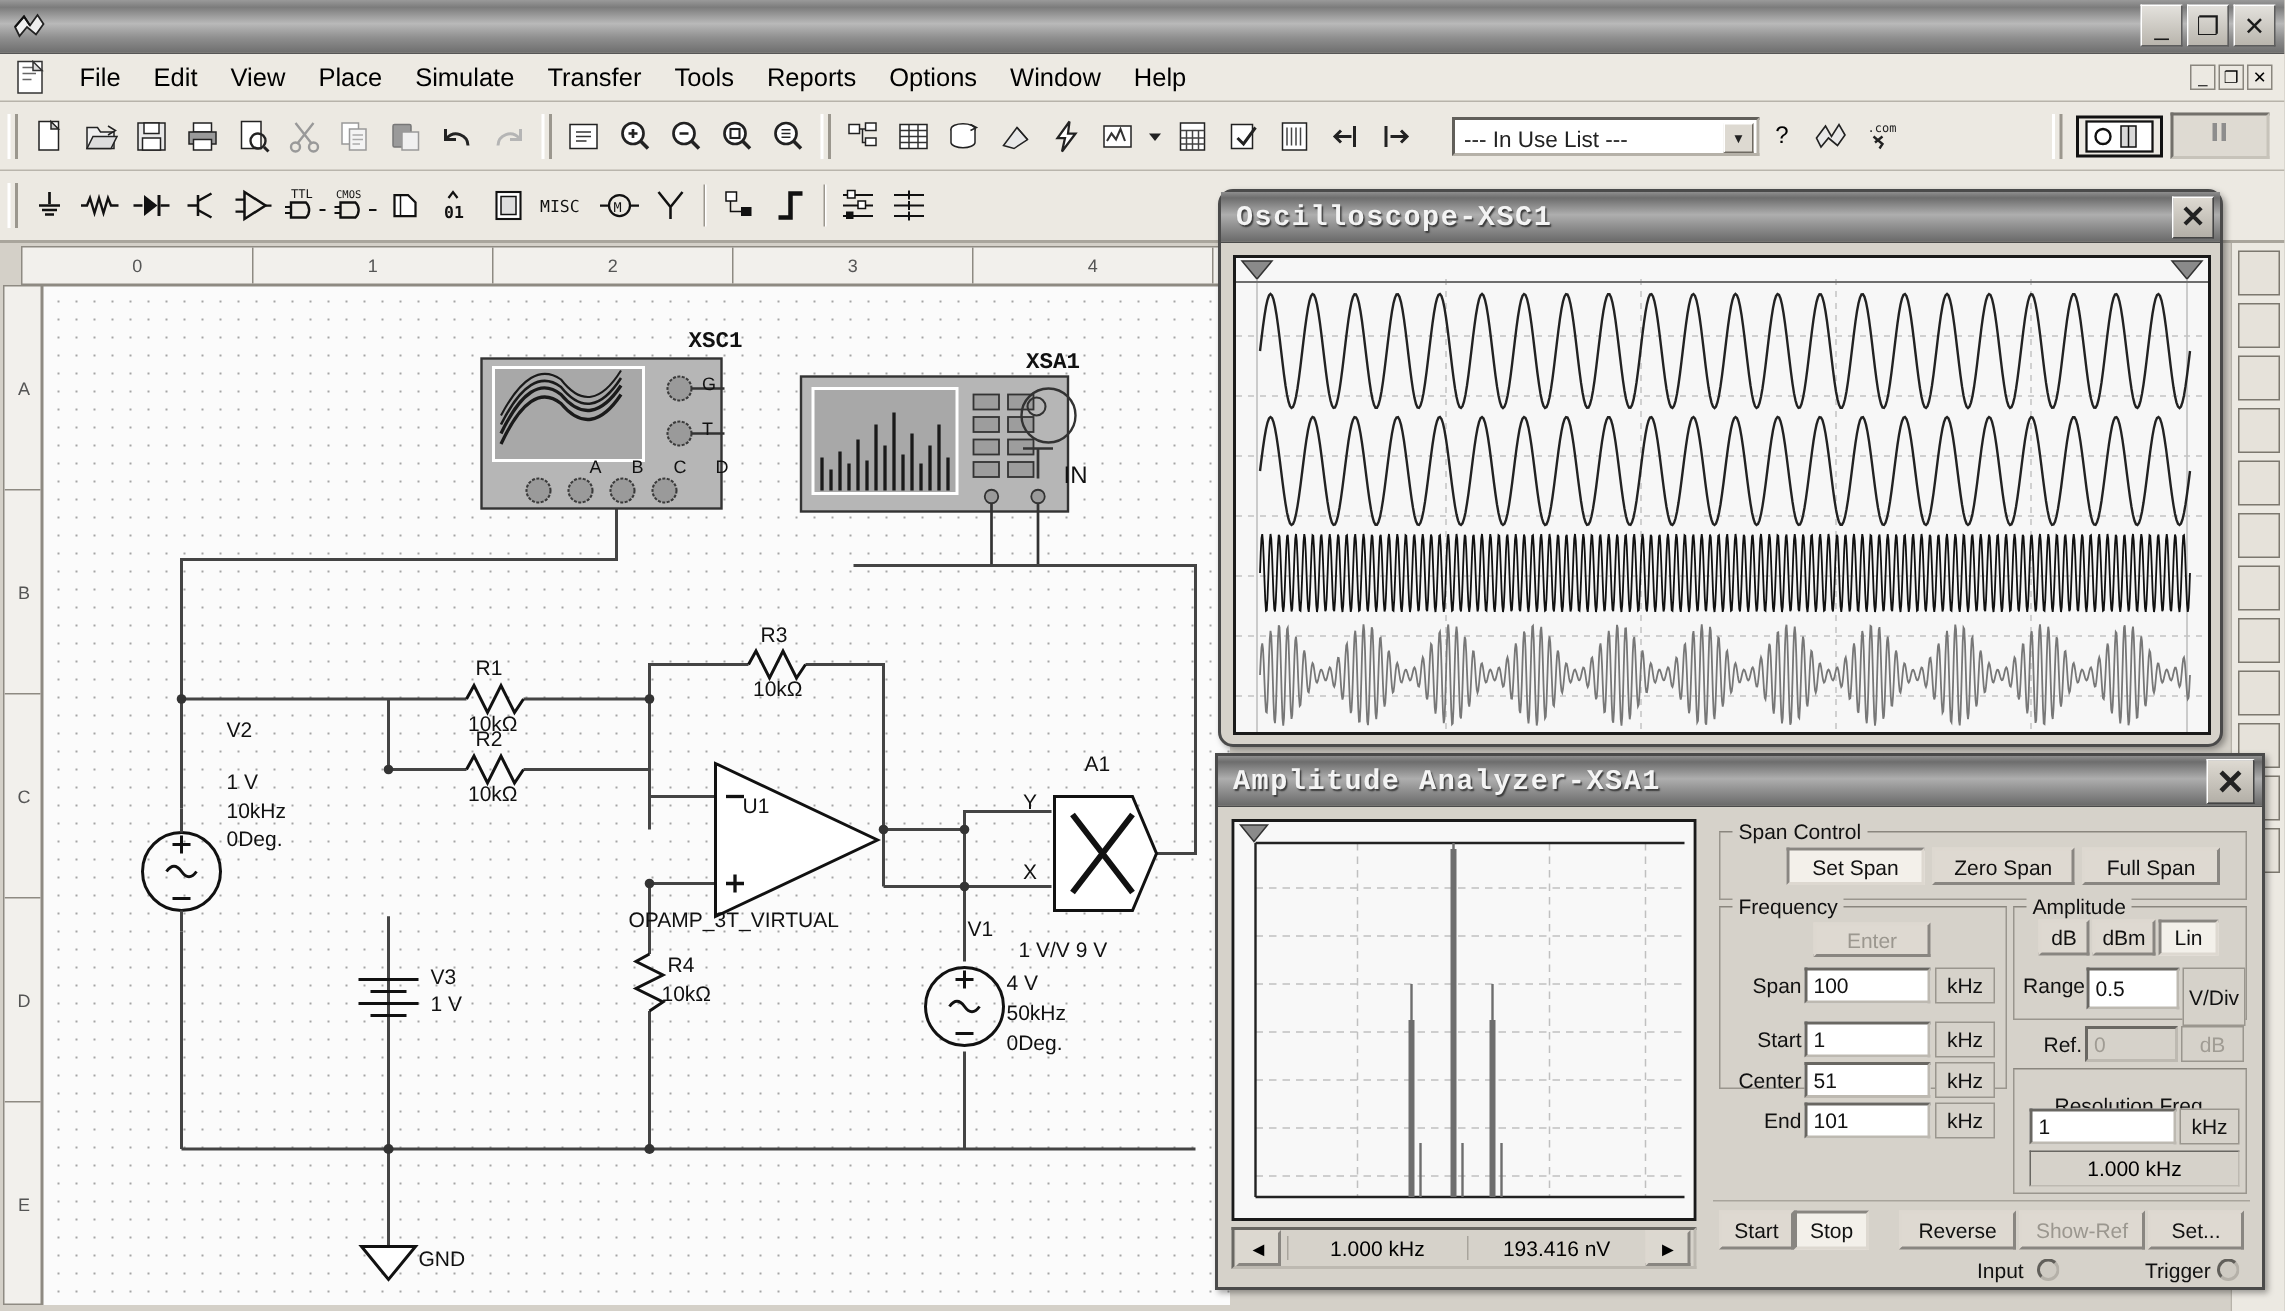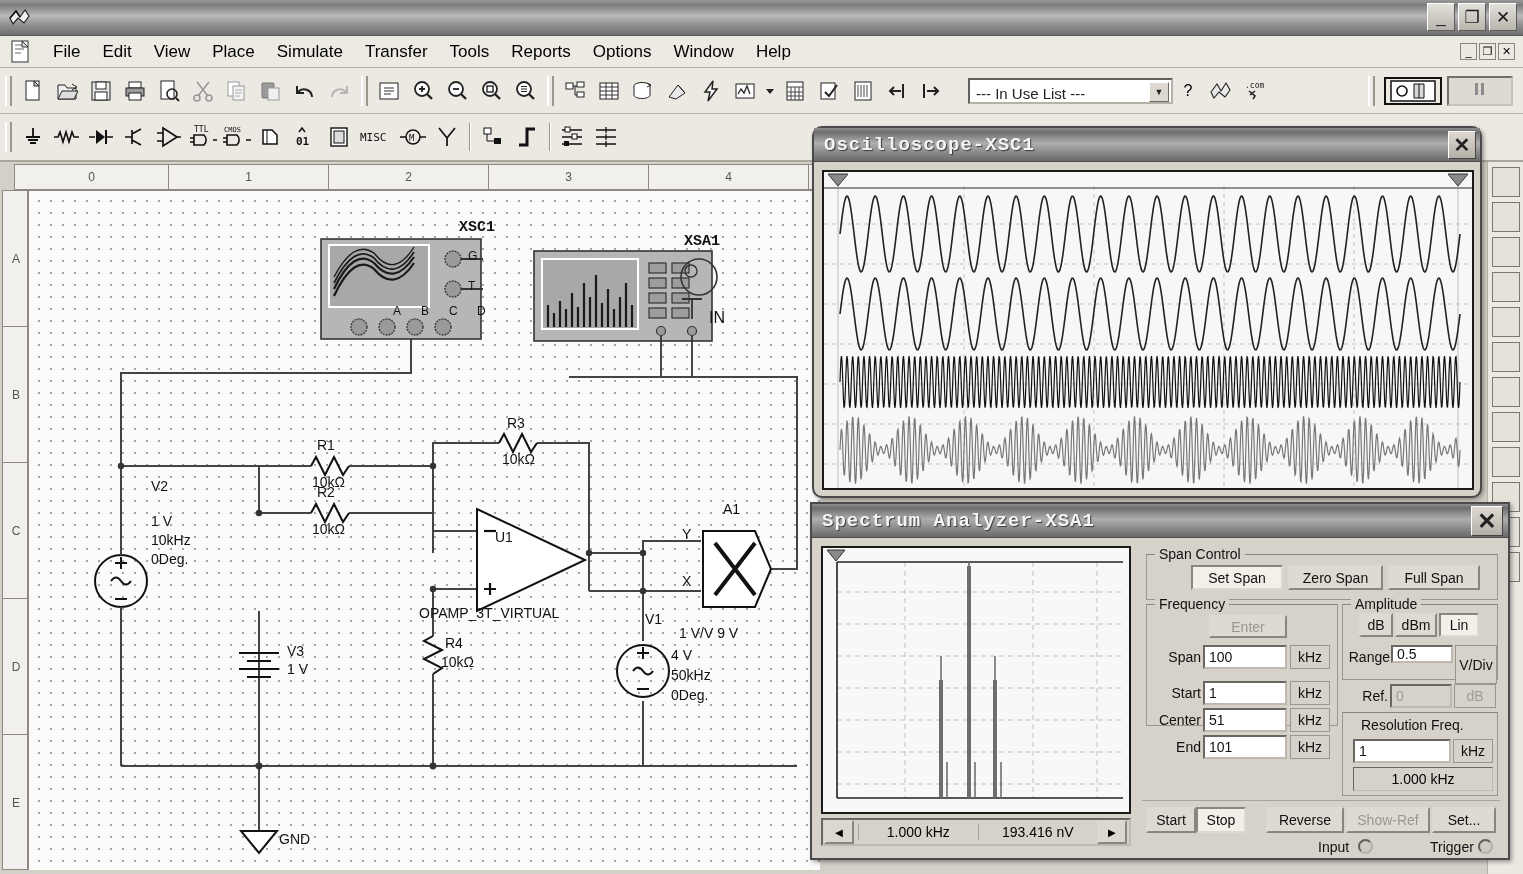--- a/index.html
+++ b/index.html
@@ -804,21 +804,21 @@
 
         <path id="trC" fill="none" stroke="#111" stroke-width="1.2" d="M16.0 210.0L16.5 196.2L17.0 186.7L17.5 184.1L18.0 189.4L18.5 201.0L19.0 215.2L19.5 227.9L20.0 235.2L20.5 234.8L21.0 226.9L21.5 213.9L22.0 199.7L22.5 188.7L23.0 184.0L23.5 187.3L24.0 197.4L24.5 211.3L25.0 224.9L25.5 233.9L26.0 235.7L26.5 229.7L27.0 217.8L27.5 203.5L28.0 191.2L28.5 184.5L29.0 185.6L29.5 194.1L30.0 207.4L30.5 221.5L31.0 232.1L31.5 236.0L32.0 232.1L32.5 221.5L33.0 207.4L33.5 194.1L34.0 185.6L34.5 184.5L35.0 191.2L35.5 203.5L36.0 217.8L36.5 229.7L37.0 235.7L37.5 233.9L38.0 224.9L38.5 211.3L39.0 197.4L39.5 187.3L40.0 184.0L40.5 188.7L41.0 199.7L41.5 213.9L42.0 226.9L42.5 234.8L43.0 235.2L43.5 227.9L44.0 215.2L44.5 201.0L45.0 189.4L45.5 184.1L46.0 186.7L46.5 196.2L47.0 210.0L47.5 223.8L48.0 233.3L48.5 235.9L49.0 230.6L49.5 219.0L50.0 204.8L50.5 192.1L51.0 184.8L51.5 185.2L52.0 193.1L52.5 206.1L53.0 220.3L53.5 231.3L54.0 236.0L54.5 232.7L55.0 222.6L55.5 208.7L56.0 195.1L56.5 186.1L57.0 184.3L57.5 190.3L58.0 202.2L58.5 216.5L59.0 228.8L59.5 235.5L60.0 234.4L60.5 225.9L61.0 212.6L61.5 198.5L62.0 187.9L62.5 184.0L63.0 187.9L63.5 198.5L64.0 212.6L64.5 225.9L65.0 234.4L65.5 235.5L66.0 228.8L66.5 216.5L67.0 202.2L67.5 190.3L68.0 184.3L68.5 186.1L69.0 195.1L69.5 208.7L70.0 222.6L70.5 232.7L71.0 236.0L71.5 231.3L72.0 220.3L72.5 206.1L73.0 193.1L73.5 185.2L74.0 184.8L74.5 192.1L75.0 204.8L75.5 219.0L76.0 230.6L76.5 235.9L77.0 233.3L77.5 223.8L78.0 210.0L78.5 196.2L79.0 186.7L79.5 184.1L80.0 189.4L80.5 201.0L81.0 215.2L81.5 227.9L82.0 235.2L82.5 234.8L83.0 226.9L83.5 213.9L84.0 199.7L84.5 188.7L85.0 184.0L85.5 187.3L86.0 197.4L86.5 211.3L87.0 224.9L87.5 233.9L88.0 235.7L88.5 229.7L89.0 217.8L89.5 203.5L90.0 191.2L90.5 184.5L91.0 185.6L91.5 194.1L92.0 207.4L92.5 221.5L93.0 232.1L93.5 236.0L94.0 232.1L94.5 221.5L95.0 207.4L95.5 194.1L96.0 185.6L96.5 184.5L97.0 191.2L97.5 203.5L98.0 217.8L98.5 229.7L99.0 235.7L99.5 233.9L100.0 224.9L100.5 211.3L101.0 197.4L101.5 187.3L102.0 184.0L102.5 188.7L103.0 199.7L103.5 213.9L104.0 226.9L104.5 234.8L105.0 235.2L105.5 227.9L106.0 215.2L106.5 201.0L107.0 189.4L107.5 184.1L108.0 186.7L108.5 196.2L109.0 210.0L109.5 223.8L110.0 233.3L110.5 235.9L111.0 230.6L111.5 219.0L112.0 204.8L112.5 192.1L113.0 184.8L113.5 185.2L114.0 193.1L114.5 206.1L115.0 220.3L115.5 231.3L116.0 236.0L116.5 232.7L117.0 222.6L117.5 208.7L118.0 195.1L118.5 186.1L119.0 184.3L119.5 190.3L120.0 202.2L120.5 216.5L121.0 228.8L121.5 235.5L122.0 234.4L122.5 225.9L123.0 212.6L123.5 198.5L124.0 187.9L124.5 184.0L125.0 187.9L125.5 198.5L126.0 212.6L126.5 225.9L127.0 234.4L127.5 235.5L128.0 228.8L128.5 216.5L129.0 202.2L129.5 190.3L130.0 184.3L130.5 186.1L131.0 195.1L131.5 208.7L132.0 222.6L132.5 232.7L133.0 236.0L133.5 231.3L134.0 220.3L134.5 206.1L135.0 193.1L135.5 185.2L136.0 184.8L136.5 192.1L137.0 204.8L137.5 219.0L138.0 230.6L138.5 235.9L139.0 233.3L139.5 223.8L140.0 210.0L140.5 196.2L141.0 186.7L141.5 184.1L142.0 189.4L142.5 201.0L143.0 215.2L143.5 227.9L144.0 235.2L144.5 234.8L145.0 226.9L145.5 213.9L146.0 199.7L146.5 188.7L147.0 184.0L147.5 187.3L148.0 197.4L148.5 211.3L149.0 224.9L149.5 233.9L150.0 235.7L150.5 229.7L151.0 217.8L151.5 203.5L152.0 191.2L152.5 184.5L153.0 185.6L153.5 194.1L154.0 207.4L154.5 221.5L155.0 232.1L155.5 236.0L156.0 232.1L156.5 221.5L157.0 207.4L157.5 194.1L158.0 185.6L158.5 184.5L159.0 191.2L159.5 203.5L160.0 217.8L160.5 229.7L161.0 235.7L161.5 233.9L162.0 224.9L162.5 211.3L163.0 197.4L163.5 187.3L164.0 184.0L164.5 188.7L165.0 199.7L165.5 213.9L166.0 226.9L166.5 234.8L167.0 235.2L167.5 227.9L168.0 215.2L168.5 201.0L169.0 189.4L169.5 184.1L170.0 186.7L170.5 196.2L171.0 210.0L171.5 223.8L172.0 233.3L172.5 235.9L173.0 230.6L173.5 219.0L174.0 204.8L174.5 192.1L175.0 184.8L175.5 185.2L176.0 193.1L176.5 206.1L177.0 220.3L177.5 231.3L178.0 236.0L178.5 232.7L179.0 222.6L179.5 208.7L180.0 195.1L180.5 186.1L181.0 184.3L181.5 190.3L182.0 202.2L182.5 216.5L183.0 228.8L183.5 235.5L184.0 234.4L184.5 225.9L185.0 212.6L185.5 198.5L186.0 187.9L186.5 184.0L187.0 187.9L187.5 198.5L188.0 212.6L188.5 225.9L189.0 234.4L189.5 235.5L190.0 228.8L190.5 216.5L191.0 202.2L191.5 190.3L192.0 184.3L192.5 186.1L193.0 195.1L193.5 208.7L194.0 222.6L194.5 232.7L195.0 236.0L195.5 231.3L196.0 220.3L196.5 206.1L197.0 193.1L197.5 185.2L198.0 184.8L198.5 192.1L199.0 204.8L199.5 219.0L200.0 230.6L200.5 235.9L201.0 233.3L201.5 223.8L202.0 210.0L202.5 196.2L203.0 186.7L203.5 184.1L204.0 189.4L204.5 201.0L205.0 215.2L205.5 227.9L206.0 235.2L206.5 234.8L207.0 226.9L207.5 213.9L208.0 199.7L208.5 188.7L209.0 184.0L209.5 187.3L210.0 197.4L210.5 211.3L211.0 224.9L211.5 233.9L212.0 235.7L212.5 229.7L213.0 217.8L213.5 203.5L214.0 191.2L214.5 184.5L215.0 185.6L215.5 194.1L216.0 207.4L216.5 221.5L217.0 232.1L217.5 236.0L218.0 232.1L218.5 221.5L219.0 207.4L219.5 194.1L220.0 185.6L220.5 184.5L221.0 191.2L221.5 203.5L222.0 217.8L222.5 229.7L223.0 235.7L223.5 233.9L224.0 224.9L224.5 211.3L225.0 197.4L225.5 187.3L226.0 184.0L226.5 188.7L227.0 199.7L227.5 213.9L228.0 226.9L228.5 234.8L229.0 235.2L229.5 227.9L230.0 215.2L230.5 201.0L231.0 189.4L231.5 184.1L232.0 186.7L232.5 196.2L233.0 210.0L233.5 223.8L234.0 233.3L234.5 235.9L235.0 230.6L235.5 219.0L236.0 204.8L236.5 192.1L237.0 184.8L237.5 185.2L238.0 193.1L238.5 206.1L239.0 220.3L239.5 231.3L240.0 236.0L240.5 232.7L241.0 222.6L241.5 208.7L242.0 195.1L242.5 186.1L243.0 184.3L243.5 190.3L244.0 202.2L244.5 216.5L245.0 228.8L245.5 235.5L246.0 234.4L246.5 225.9L247.0 212.6L247.5 198.5L248.0 187.9L248.5 184.0L249.0 187.9L249.5 198.5L250.0 212.6L250.5 225.9L251.0 234.4L251.5 235.5L252.0 228.8L252.5 216.5L253.0 202.2L253.5 190.3L254.0 184.3L254.5 186.1L255.0 195.1L255.5 208.7L256.0 222.6L256.5 232.7L257.0 236.0L257.5 231.3L258.0 220.3L258.5 206.1L259.0 193.1L259.5 185.2L260.0 184.8L260.5 192.1L261.0 204.8L261.5 219.0L262.0 230.6L262.5 235.9L263.0 233.3L263.5 223.8L264.0 210.0L264.5 196.2L265.0 186.7L265.5 184.1L266.0 189.4L266.5 201.0L267.0 215.2L267.5 227.9L268.0 235.2L268.5 234.8L269.0 226.9L269.5 213.9L270.0 199.7L270.5 188.7L271.0 184.0L271.5 187.3L272.0 197.4L272.5 211.3L273.0 224.9L273.5 233.9L274.0 235.7L274.5 229.7L275.0 217.8L275.5 203.5L276.0 191.2L276.5 184.5L277.0 185.6L277.5 194.1L278.0 207.4L278.5 221.5L279.0 232.1L279.5 236.0L280.0 232.1L280.5 221.5L281.0 207.4L281.5 194.1L282.0 185.6L282.5 184.5L283.0 191.2L283.5 203.5L284.0 217.8L284.5 229.7L285.0 235.7L285.5 233.9L286.0 224.9L286.5 211.3L287.0 197.4L287.5 187.3L288.0 184.0L288.5 188.7L289.0 199.7L289.5 213.9L290.0 226.9L290.5 234.8L291.0 235.2L291.5 227.9L292.0 215.2L292.5 201.0L293.0 189.4L293.5 184.1L294.0 186.7L294.5 196.2L295.0 210.0L295.5 223.8L296.0 233.3L296.5 235.9L297.0 230.6L297.5 219.0L298.0 204.8L298.5 192.1L299.0 184.8L299.5 185.2L300.0 193.1L300.5 206.1L301.0 220.3L301.5 231.3L302.0 236.0L302.5 232.7L303.0 222.6L303.5 208.7L304.0 195.1L304.5 186.1L305.0 184.3L305.5 190.3L306.0 202.2L306.5 216.5L307.0 228.8L307.5 235.5L308.0 234.4L308.5 225.9L309.0 212.6L309.5 198.5L310.0 187.9L310.5 184.0L311.0 187.9L311.5 198.5L312.0 212.6L312.5 225.9L313.0 234.4L313.5 235.5L314.0 228.8L314.5 216.5L315.0 202.2L315.5 190.3L316.0 184.3L316.5 186.1L317.0 195.1L317.5 208.7L318.0 222.6L318.5 232.7L319.0 236.0L319.5 231.3L320.0 220.3L320.5 206.1L321.0 193.1L321.5 185.2L322.0 184.8L322.5 192.1L323.0 204.8L323.5 219.0L324.0 230.6L324.5 235.9L325.0 233.3L325.5 223.8L326.0 210.0L326.5 196.2L327.0 186.7L327.5 184.1L328.0 189.4L328.5 201.0L329.0 215.2L329.5 227.9L330.0 235.2L330.5 234.8L331.0 226.9L331.5 213.9L332.0 199.7L332.5 188.7L333.0 184.0L333.5 187.3L334.0 197.4L334.5 211.3L335.0 224.9L335.5 233.9L336.0 235.7L336.5 229.7L337.0 217.8L337.5 203.5L338.0 191.2L338.5 184.5L339.0 185.6L339.5 194.1L340.0 207.4L340.5 221.5L341.0 232.1L341.5 236.0L342.0 232.1L342.5 221.5L343.0 207.4L343.5 194.1L344.0 185.6L344.5 184.5L345.0 191.2L345.5 203.5L346.0 217.8L346.5 229.7L347.0 235.7L347.5 233.9L348.0 224.9L348.5 211.3L349.0 197.4L349.5 187.3L350.0 184.0L350.5 188.7L351.0 199.7L351.5 213.9L352.0 226.9L352.5 234.8L353.0 235.2L353.5 227.9L354.0 215.2L354.5 201.0L355.0 189.4L355.5 184.1L356.0 186.7L356.5 196.2L357.0 210.0L357.5 223.8L358.0 233.3L358.5 235.9L359.0 230.6L359.5 219.0L360.0 204.8L360.5 192.1L361.0 184.8L361.5 185.2L362.0 193.1L362.5 206.1L363.0 220.3L363.5 231.3L364.0 236.0L364.5 232.7L365.0 222.6L365.5 208.7L366.0 195.1L366.5 186.1L367.0 184.3L367.5 190.3L368.0 202.2L368.5 216.5L369.0 228.8L369.5 235.5L370.0 234.4L370.5 225.9L371.0 212.6L371.5 198.5L372.0 187.9L372.5 184.0L373.0 187.9L373.5 198.5L374.0 212.6L374.5 225.9L375.0 234.4L375.5 235.5L376.0 228.8L376.5 216.5L377.0 202.2L377.5 190.3L378.0 184.3L378.5 186.1L379.0 195.1L379.5 208.7L380.0 222.6L380.5 232.7L381.0 236.0L381.5 231.3L382.0 220.3L382.5 206.1L383.0 193.1L383.5 185.2L384.0 184.8L384.5 192.1L385.0 204.8L385.5 219.0L386.0 230.6L386.5 235.9L387.0 233.3L387.5 223.8L388.0 210.0L388.5 196.2L389.0 186.7L389.5 184.1L390.0 189.4L390.5 201.0L391.0 215.2L391.5 227.9L392.0 235.2L392.5 234.8L393.0 226.9L393.5 213.9L394.0 199.7L394.5 188.7L395.0 184.0L395.5 187.3L396.0 197.4L396.5 211.3L397.0 224.9L397.5 233.9L398.0 235.7L398.5 229.7L399.0 217.8L399.5 203.5L400.0 191.2L400.5 184.5L401.0 185.6L401.5 194.1L402.0 207.4L402.5 221.5L403.0 232.1L403.5 236.0L404.0 232.1L404.5 221.5L405.0 207.4L405.5 194.1L406.0 185.6L406.5 184.5L407.0 191.2L407.5 203.5L408.0 217.8L408.5 229.7L409.0 235.7L409.5 233.9L410.0 224.9L410.5 211.3L411.0 197.4L411.5 187.3L412.0 184.0L412.5 188.7L413.0 199.7L413.5 213.9L414.0 226.9L414.5 234.8L415.0 235.2L415.5 227.9L416.0 215.2L416.5 201.0L417.0 189.4L417.5 184.1L418.0 186.7L418.5 196.2L419.0 210.0L419.5 223.8L420.0 233.3L420.5 235.9L421.0 230.6L421.5 219.0L422.0 204.8L422.5 192.1L423.0 184.8L423.5 185.2L424.0 193.1L424.5 206.1L425.0 220.3L425.5 231.3L426.0 236.0L426.5 232.7L427.0 222.6L427.5 208.7L428.0 195.1L428.5 186.1L429.0 184.3L429.5 190.3L430.0 202.2L430.5 216.5L431.0 228.8L431.5 235.5L432.0 234.4L432.5 225.9L433.0 212.6L433.5 198.5L434.0 187.9L434.5 184.0L435.0 187.9L435.5 198.5L436.0 212.6L436.5 225.9L437.0 234.4L437.5 235.5L438.0 228.8L438.5 216.5L439.0 202.2L439.5 190.3L440.0 184.3L440.5 186.1L441.0 195.1L441.5 208.7L442.0 222.6L442.5 232.7L443.0 236.0L443.5 231.3L444.0 220.3L444.5 206.1L445.0 193.1L445.5 185.2L446.0 184.8L446.5 192.1L447.0 204.8L447.5 219.0L448.0 230.6L448.5 235.9L449.0 233.3L449.5 223.8L450.0 210.0L450.5 196.2L451.0 186.7L451.5 184.1L452.0 189.4L452.5 201.0L453.0 215.2L453.5 227.9L454.0 235.2L454.5 234.8L455.0 226.9L455.5 213.9L456.0 199.7L456.5 188.7L457.0 184.0L457.5 187.3L458.0 197.4L458.5 211.3L459.0 224.9L459.5 233.9L460.0 235.7L460.5 229.7L461.0 217.8L461.5 203.5L462.0 191.2L462.5 184.5L463.0 185.6L463.5 194.1L464.0 207.4L464.5 221.5L465.0 232.1L465.5 236.0L466.0 232.1L466.5 221.5L467.0 207.4L467.5 194.1L468.0 185.6L468.5 184.5L469.0 191.2L469.5 203.5L470.0 217.8L470.5 229.7L471.0 235.7L471.5 233.9L472.0 224.9L472.5 211.3L473.0 197.4L473.5 187.3L474.0 184.0L474.5 188.7L475.0 199.7L475.5 213.9L476.0 226.9L476.5 234.8L477.0 235.2L477.5 227.9L478.0 215.2L478.5 201.0L479.0 189.4L479.5 184.1L480.0 186.7L480.5 196.2L481.0 210.0L481.5 223.8L482.0 233.3L482.5 235.9L483.0 230.6L483.5 219.0L484.0 204.8L484.5 192.1L485.0 184.8L485.5 185.2L486.0 193.1L486.5 206.1L487.0 220.3L487.5 231.3L488.0 236.0L488.5 232.7L489.0 222.6L489.5 208.7L490.0 195.1L490.5 186.1L491.0 184.3L491.5 190.3L492.0 202.2L492.5 216.5L493.0 228.8L493.5 235.5L494.0 234.4L494.5 225.9L495.0 212.6L495.5 198.5L496.0 187.9L496.5 184.0L497.0 187.9L497.5 198.5L498.0 212.6L498.5 225.9L499.0 234.4L499.5 235.5L500.0 228.8L500.5 216.5L501.0 202.2L501.5 190.3L502.0 184.3L502.5 186.1L503.0 195.1L503.5 208.7L504.0 222.6L504.5 232.7L505.0 236.0L505.5 231.3L506.0 220.3L506.5 206.1L507.0 193.1L507.5 185.2L508.0 184.8L508.5 192.1L509.0 204.8L509.5 219.0L510.0 230.6L510.5 235.9L511.0 233.3L511.5 223.8L512.0 210.0L512.5 196.2L513.0 186.7L513.5 184.1L514.0 189.4L514.5 201.0L515.0 215.2L515.5 227.9L516.0 235.2L516.5 234.8L517.0 226.9L517.5 213.9L518.0 199.7L518.5 188.7L519.0 184.0L519.5 187.3L520.0 197.4L520.5 211.3L521.0 224.9L521.5 233.9L522.0 235.7L522.5 229.7L523.0 217.8L523.5 203.5L524.0 191.2L524.5 184.5L525.0 185.6L525.5 194.1L526.0 207.4L526.5 221.5L527.0 232.1L527.5 236.0L528.0 232.1L528.5 221.5L529.0 207.4L529.5 194.1L530.0 185.6L530.5 184.5L531.0 191.2L531.5 203.5L532.0 217.8L532.5 229.7L533.0 235.7L533.5 233.9L534.0 224.9L534.5 211.3L535.0 197.4L535.5 187.3L536.0 184.0L536.5 188.7L537.0 199.7L537.5 213.9L538.0 226.9L538.5 234.8L539.0 235.2L539.5 227.9L540.0 215.2L540.5 201.0L541.0 189.4L541.5 184.1L542.0 186.7L542.5 196.2L543.0 210.0L543.5 223.8L544.0 233.3L544.5 235.9L545.0 230.6L545.5 219.0L546.0 204.8L546.5 192.1L547.0 184.8L547.5 185.2L548.0 193.1L548.5 206.1L549.0 220.3L549.5 231.3L550.0 236.0L550.5 232.7L551.0 222.6L551.5 208.7L552.0 195.1L552.5 186.1L553.0 184.3L553.5 190.3L554.0 202.2L554.5 216.5L555.0 228.8L555.5 235.5L556.0 234.4L556.5 225.9L557.0 212.6L557.5 198.5L558.0 187.9L558.5 184.0L559.0 187.9L559.5 198.5L560.0 212.6L560.5 225.9L561.0 234.4L561.5 235.5L562.0 228.8L562.5 216.5L563.0 202.2L563.5 190.3L564.0 184.3L564.5 186.1L565.0 195.1L565.5 208.7L566.0 222.6L566.5 232.7L567.0 236.0L567.5 231.3L568.0 220.3L568.5 206.1L569.0 193.1L569.5 185.2L570.0 184.8L570.5 192.1L571.0 204.8L571.5 219.0L572.0 230.6L572.5 235.9L573.0 233.3L573.5 223.8L574.0 210.0L574.5 196.2L575.0 186.7L575.5 184.1L576.0 189.4L576.5 201.0L577.0 215.2L577.5 227.9L578.0 235.2L578.5 234.8L579.0 226.9L579.5 213.9L580.0 199.7L580.5 188.7L581.0 184.0L581.5 187.3L582.0 197.4L582.5 211.3L583.0 224.9L583.5 233.9L584.0 235.7L584.5 229.7L585.0 217.8L585.5 203.5L586.0 191.2L586.5 184.5L587.0 185.6L587.5 194.1L588.0 207.4L588.5 221.5L589.0 232.1L589.5 236.0L590.0 232.1L590.5 221.5L591.0 207.4L591.5 194.1L592.0 185.6L592.5 184.5L593.0 191.2L593.5 203.5L594.0 217.8L594.5 229.7L595.0 235.7L595.5 233.9L596.0 224.9L596.5 211.3L597.0 197.4L597.5 187.3L598.0 184.0L598.5 188.7L599.0 199.7L599.5 213.9L600.0 226.9L600.5 234.8L601.0 235.2L601.5 227.9L602.0 215.2L602.5 201.0L603.0 189.4L603.5 184.1L604.0 186.7L604.5 196.2L605.0 210.0L605.5 223.8L606.0 233.3L606.5 235.9L607.0 230.6L607.5 219.0L608.0 204.8L608.5 192.1L609.0 184.8L609.5 185.2L610.0 193.1L610.5 206.1L611.0 220.3L611.5 231.3L612.0 236.0L612.5 232.7L613.0 222.6L613.5 208.7L614.0 195.1L614.5 186.1L615.0 184.3L615.5 190.3L616.0 202.2L616.5 216.5L617.0 228.8L617.5 235.5L618.0 234.4L618.5 225.9L619.0 212.6L619.5 198.5L620.0 187.9L620.5 184.0L621.0 187.9L621.5 198.5L622.0 212.6L622.5 225.9L623.0 234.4L623.5 235.5L624.0 228.8L624.5 216.5L625.0 202.2L625.5 190.3L626.0 184.3L626.5 186.1L627.0 195.1L627.5 208.7L628.0 222.6L628.5 232.7L629.0 236.0L629.5 231.3L630.0 220.3L630.5 206.1L631.0 193.1L631.5 185.2L632.0 184.8L632.5 192.1L633.0 204.8L633.5 219.0L634.0 230.6L634.5 235.9L635.0 233.3L635.5 223.8L636.0 210.0"></path>
 
         <path id="trD" fill="none" stroke="#777" stroke-width="1.2" d="M16.0 278.0L16.5 267.7L17.0 259.7L17.5 256.9L18.0 260.5L18.5 270.0L19.0 282.8L19.5 294.9L20.0 302.5L20.5 302.9L21.0 295.5L21.5 282.2L22.0 266.9L22.5 254.3L23.0 248.6L23.5 251.7L24.0 263.1L24.5 279.6L25.0 296.1L25.5 307.4L26.0 310.1L26.5 302.9L27.0 287.9L27.5 269.6L28.0 253.7L28.5 244.9L29.0 246.2L29.5 257.2L30.0 274.6L30.5 293.0L31.0 306.8L31.5 311.8L32.0 306.6L32.5 292.7L33.0 274.6L33.5 257.9L34.0 247.5L34.5 246.5L35.0 255.0L35.5 270.2L36.0 287.2L36.5 301.0L37.0 307.3L37.5 304.7L38.0 294.2L38.5 279.4L39.0 264.9L39.5 255.0L40.0 252.5L40.5 257.6L41.0 268.5L41.5 281.5L42.0 292.6L42.5 298.6L43.0 298.0L43.5 291.7L44.0 281.8L44.5 271.7L45.0 264.3L45.5 261.6L46.0 264.0L46.5 270.2L47.0 278.0L47.5 285.0L48.0 289.1L48.5 289.6L49.0 286.6L49.5 281.5L50.0 276.1L50.5 271.9L51.0 270.1L51.5 270.8L52.0 273.4L52.5 277.0L53.0 280.4L53.5 282.5L54.0 283.1L54.5 282.1L55.0 280.1L55.5 277.8L56.0 275.8L56.5 274.6L57.0 274.5L57.5 275.4L58.0 277.0L58.5 278.9L59.0 280.5L59.5 281.5L60.0 281.5L60.5 280.4L61.0 278.4L61.5 276.1L62.0 274.0L62.5 272.9L63.0 273.4L63.5 275.4L64.0 278.6L64.5 282.2L65.0 285.0L65.5 285.9L66.0 284.3L66.5 280.4L67.0 275.0L67.5 269.8L68.0 266.6L68.5 266.7L69.0 270.5L69.5 277.3L70.0 285.1L70.5 291.6L71.0 294.4L71.5 292.1L72.0 285.1L72.5 275.1L73.0 265.1L73.5 258.3L74.0 257.2L74.5 262.6L75.0 273.3L75.5 286.3L76.0 297.6L76.5 303.4L77.0 301.6L77.5 292.3L78.0 278.0L78.5 263.0L79.0 252.0L79.5 248.5L80.0 254.1L80.5 267.3L81.0 284.3L81.5 299.9L82.0 309.1L82.5 309.0L83.0 299.4L83.5 283.0L84.0 264.8L84.5 250.4L85.0 244.2L85.5 248.3L86.0 261.5L86.5 279.7L87.0 297.4L87.5 309.1L88.0 311.4L88.5 303.5L89.0 288.0L89.5 269.7L90.0 254.2L90.5 246.2L91.0 247.9L91.5 258.6L92.0 274.8L92.5 291.5L93.0 303.5L93.5 307.5L94.0 302.5L94.5 290.4L95.0 275.2L95.5 261.6L96.0 253.5L96.5 253.2L97.0 260.2L97.5 272.0L98.0 284.9L98.5 294.8L99.0 299.1L99.5 296.8L100.0 289.2L100.5 279.0L101.0 269.3L101.5 263.1L102.0 261.8L102.5 265.4L103.0 272.3L103.5 280.1L104.0 286.4L104.5 289.6L105.0 289.0L105.5 285.4L106.0 280.0L106.5 274.8L107.0 271.2L107.5 270.0L108.0 271.4L108.5 274.4L109.0 278.0L109.5 281.1L110.0 282.8L110.5 283.0L111.0 281.7L111.5 279.5L112.0 277.2L112.5 275.4L113.0 274.5L113.5 274.6L114.0 275.8L114.5 277.5L115.0 279.3L115.5 280.8L116.0 281.6L116.5 281.3L117.0 279.9L117.5 277.8L118.0 275.5L118.5 273.6L119.0 272.9L119.5 273.8L120.0 276.2L120.5 279.6L121.0 283.1L121.5 285.5L122.0 285.8L122.5 283.5L123.0 279.0L123.5 273.5L124.0 268.7L124.5 266.2L125.0 267.4L125.5 272.1L126.0 279.4L126.5 287.1L127.0 292.8L127.5 294.3L128.0 290.7L128.5 282.6L129.0 272.3L129.5 262.8L130.0 257.4L130.5 258.1L131.0 265.1L131.5 276.8L132.0 289.7L132.5 299.8L133.0 303.7L133.5 299.7L134.0 288.7L134.5 273.8L135.0 259.4L135.5 250.2L136.0 249.2L136.5 257.1L137.0 271.8L137.5 288.9L138.0 303.2L138.5 310.1L139.0 307.3L139.5 295.4L140.0 278.0L140.5 260.3L141.0 247.8L141.5 244.3L142.0 251.2L142.5 266.2L143.0 284.8L143.5 301.4L144.0 310.8L144.5 310.2L145.0 299.9L145.5 283.0L146.0 265.0L146.5 251.1L147.0 245.7L147.5 250.1L148.0 262.7L148.5 279.6L149.0 295.4L149.5 305.5L150.0 307.0L150.5 299.8L151.0 286.4L151.5 271.1L152.0 258.7L152.5 252.6L153.0 254.4L153.5 263.1L154.0 275.6L154.5 288.0L155.0 296.6L155.5 299.1L156.0 295.2L156.5 286.5L157.0 276.1L157.5 267.2L158.0 262.2L158.5 262.3L159.0 267.0L159.5 274.4L160.0 282.1L160.5 287.7L161.0 289.8L161.5 288.3L162.0 284.0L162.5 278.5L163.0 273.6L163.5 270.6L164.0 270.2L164.5 272.1L165.0 275.4L165.5 278.9L166.0 281.7L166.5 283.0L167.0 282.7L167.5 281.1L168.0 278.9L168.5 276.6L169.0 275.0L169.5 274.4L170.0 274.9L170.5 276.2L171.0 278.0L171.5 279.8L172.0 281.1L172.5 281.6L173.0 281.0L173.5 279.4L174.0 277.1L174.5 274.9L175.0 273.3L175.5 273.0L176.0 274.3L176.5 277.1L177.0 280.6L177.5 283.9L178.0 285.8L178.5 285.4L179.0 282.4L179.5 277.5L180.0 272.0L180.5 267.7L181.0 266.2L181.5 268.3L182.0 273.9L182.5 281.6L183.0 289.0L183.5 293.7L184.0 293.8L184.5 288.8L185.0 279.9L185.5 269.5L186.0 260.8L186.5 256.9L187.0 259.4L187.5 268.0L188.0 280.4L188.5 292.9L189.0 301.6L189.5 303.4L190.0 297.3L190.5 284.9L191.0 269.6L191.5 256.2L192.0 249.0L192.5 250.5L193.0 260.6L193.5 276.4L194.0 293.3L194.5 305.9L195.0 310.3L195.5 304.9L196.0 291.0L196.5 273.0L197.0 256.1L197.5 245.8L198.0 245.2L198.5 254.6L199.0 271.2L199.5 289.8L200.0 304.8L200.5 311.7L201.0 308.2L201.5 295.7L202.0 278.0L202.5 260.6L203.0 248.7L203.5 245.9L204.0 252.8L204.5 267.1L205.0 284.2L205.5 298.9L206.0 306.8L206.5 305.8L207.0 296.6L207.5 282.2L208.0 267.3L208.5 256.3L209.0 252.3L209.5 256.2L210.0 266.3L210.5 279.2L211.0 290.9L211.5 297.9L212.0 298.6L212.5 293.2L213.0 283.7L213.5 273.4L214.0 265.3L214.5 261.7L215.0 263.2L215.5 268.9L216.0 276.6L216.5 283.9L217.0 288.6L217.5 289.8L218.0 287.3L218.5 282.5L219.0 277.0L219.5 272.5L220.0 270.2L220.5 270.5L221.0 272.9L221.5 276.4L222.0 279.8L222.5 282.2L223.0 283.1L223.5 282.4L224.0 280.5L224.5 278.2L225.0 276.1L225.5 274.7L226.0 274.4L226.5 275.2L227.0 276.7L227.5 278.5L228.0 280.2L228.5 281.4L229.0 281.5L229.5 280.6L230.0 278.8L230.5 276.5L231.0 274.3L231.5 273.0L232.0 273.2L232.5 274.9L233.0 278.0L233.5 281.6L234.0 284.6L234.5 286.0L235.0 284.8L235.5 281.2L236.0 276.0L236.5 270.6L237.0 267.0L237.5 266.4L238.0 269.6L238.5 275.9L239.0 283.7L239.5 290.6L240.0 294.2L240.5 292.9L241.0 286.7L241.5 277.0L242.0 266.8L242.5 259.2L243.0 256.9L243.5 261.2L244.0 271.1L244.5 284.0L245.0 295.8L245.5 302.8L246.0 302.5L246.5 294.4L247.0 280.8L247.5 265.6L248.0 253.5L248.5 248.5L249.0 252.5L249.5 264.5L250.0 281.2L250.5 297.4L251.0 308.1L251.5 309.8L252.0 301.8L252.5 286.3L253.0 268.0L253.5 252.5L254.0 244.6L254.5 246.9L255.0 258.6L255.5 276.3L256.0 294.5L256.5 307.7L257.0 311.8L257.5 305.6L258.0 291.2L258.5 273.0L259.0 256.6L259.5 247.0L260.0 246.9L260.5 256.1L261.0 271.7L261.5 288.7L262.0 301.9L262.5 307.5L263.0 304.0L263.5 293.0L264.0 278.0L264.5 263.7L265.0 254.4L265.5 252.6L266.0 258.4L266.5 269.7L267.0 282.7L267.5 293.4L268.0 298.8L268.5 297.7L269.0 290.9L269.5 280.9L270.0 270.9L270.5 263.9L271.0 261.6L271.5 264.4L272.0 270.9L272.5 278.7L273.0 285.5L273.5 289.3L274.0 289.4L274.5 286.2L275.0 281.0L275.5 275.6L276.0 271.7L276.5 270.1L277.0 271.0L277.5 273.8L278.0 277.4L278.5 280.6L279.0 282.6L279.5 283.1L280.0 282.0L280.5 279.9L281.0 277.6L281.5 275.6L282.0 274.5L282.5 274.5L283.0 275.5L283.5 277.1L284.0 279.0L284.5 280.6L285.0 281.5L285.5 281.4L286.0 280.2L286.5 278.2L287.0 275.9L287.5 273.9L288.0 272.9L288.5 273.5L289.0 275.6L289.5 279.0L290.0 282.6L290.5 285.2L291.0 285.9L291.5 284.1L292.0 279.9L292.5 274.5L293.0 269.4L293.5 266.4L294.0 266.9L294.5 271.0L295.0 278.0L295.5 285.8L296.0 292.0L296.5 294.4L297.0 291.7L297.5 284.3L298.0 274.2L298.5 264.3L299.0 258.0L299.5 257.4L300.0 263.4L300.5 274.5L301.0 287.5L301.5 298.4L302.0 303.5L302.5 301.0L303.0 291.1L303.5 276.6L304.0 261.8L304.5 251.3L305.0 248.7L305.5 255.0L306.0 268.8L306.5 285.8L307.0 301.0L307.5 309.5L308.0 308.5L308.5 298.1L309.0 281.4L309.5 263.3L310.0 249.4L310.5 244.2L311.0 249.2L311.5 263.0L312.0 281.4L312.5 298.8L313.0 309.8L313.5 311.1L314.0 302.3L314.5 286.4L315.0 268.1L315.5 253.1L316.0 245.9L316.5 248.6L317.0 259.9L317.5 276.4L318.0 292.9L318.5 304.3L319.0 307.4L319.5 301.7L320.0 289.1L320.5 273.8L321.0 260.5L321.5 253.1L322.0 253.5L322.5 261.1L323.0 273.2L323.5 286.0L324.0 295.5L324.5 299.1L325.0 296.3L325.5 288.3L326.0 278.0L326.5 268.6L327.0 262.7L327.5 261.9L328.0 265.9L328.5 273.0L329.0 280.8L329.5 286.9L330.0 289.7L330.5 288.8L331.0 284.9L331.5 279.5L332.0 274.4L332.5 271.0L333.0 270.1L333.5 271.6L334.0 274.7L334.5 278.3L335.0 281.3L335.5 282.9L336.0 282.9L336.5 281.5L337.0 279.3L337.5 277.0L338.0 275.2L338.5 274.4L339.0 274.7L339.5 275.9L340.0 277.7L340.5 279.5L341.0 281.0L341.5 281.6L342.0 281.2L342.5 279.7L343.0 277.6L343.5 275.3L344.0 273.5L344.5 272.9L345.0 273.9L345.5 276.5L346.0 280.0L346.5 283.4L347.0 285.6L347.5 285.7L348.0 283.1L348.5 278.5L349.0 273.0L349.5 268.3L350.0 266.2L350.5 267.7L351.0 272.7L351.5 280.1L352.0 287.8L352.5 293.1L353.0 294.2L353.5 290.1L354.0 281.7L354.5 271.3L355.0 262.1L355.5 257.2L356.0 258.4L356.5 266.0L357.0 278.0L357.5 290.8L358.0 300.5L358.5 303.7L359.0 299.0L359.5 287.5L360.0 272.4L360.5 258.3L361.0 249.7L361.5 249.5L362.0 258.2L362.5 273.3L363.0 290.4L363.5 304.2L364.0 310.3L364.5 306.6L365.0 294.0L365.5 276.3L366.0 258.9L366.5 247.0L367.0 244.5L367.5 252.2L368.0 267.8L368.5 286.5L369.0 302.6L369.5 311.2L370.0 309.6L370.5 298.5L371.0 281.4L371.5 263.5L372.0 250.3L372.5 245.7L373.0 250.9L373.5 264.1L374.0 281.1L374.5 296.6L375.0 306.0L375.5 306.7L376.0 298.8L376.5 285.0L377.0 269.8L377.5 257.8L378.0 252.4L378.5 254.9L379.0 264.1L379.5 276.8L380.0 289.0L380.5 297.1L381.0 299.0L381.5 294.6L382.0 285.6L382.5 275.2L383.0 266.5L383.5 262.0L384.0 262.6L384.5 267.6L385.0 275.1L385.5 282.7L386.0 288.0L386.5 289.8L387.0 288.0L387.5 283.5L388.0 278.0L388.5 273.2L389.0 270.5L389.5 270.3L390.0 272.3L390.5 275.7L391.0 279.2L391.5 281.9L392.0 283.1L392.5 282.6L393.0 280.9L393.5 278.6L394.0 276.4L394.5 274.9L395.0 274.4L395.5 275.0L396.0 276.3L396.5 278.2L397.0 280.0L397.5 281.2L398.0 281.6L398.5 280.9L399.0 279.2L399.5 276.9L400.0 274.7L400.5 273.2L401.0 273.0L401.5 274.5L402.0 277.4L402.5 281.0L403.0 284.2L403.5 285.9L404.0 285.2L404.5 282.0L405.0 277.0L405.5 271.5L406.0 267.4L406.5 266.2L407.0 268.7L407.5 274.6L408.0 282.3L408.5 289.6L409.0 293.9L409.5 293.5L410.0 288.2L410.5 278.9L411.0 268.5L411.5 260.2L412.0 256.9L412.5 259.9L413.0 269.0L413.5 281.6L414.0 293.9L414.5 302.1L415.0 303.2L415.5 296.4L416.0 283.5L416.5 268.2L417.0 255.2L417.5 248.7L418.0 251.1L418.5 261.8L419.0 278.0L419.5 294.7L420.0 306.7L420.5 310.2L421.0 303.9L421.5 289.5L422.0 271.3L422.5 254.9L423.0 245.3L423.5 245.7L424.0 255.9L424.5 272.9L425.0 291.4L425.5 305.8L426.0 311.8L426.5 307.4L427.0 294.2L427.5 276.3L428.0 259.2L428.5 248.0L429.0 246.1L429.5 253.9L430.0 268.6L430.5 285.7L431.0 300.0L431.5 307.1L432.0 305.3L432.5 295.4L433.0 280.8L433.5 266.1L434.0 255.6L434.5 252.4L435.0 256.9L435.5 267.4L436.0 280.4L436.5 291.7L437.0 298.3L437.5 298.4L438.0 292.5L438.5 282.8L439.0 272.5L439.5 264.8L440.0 261.7L440.5 263.6L441.0 269.5L441.5 277.3L442.0 284.4L442.5 288.9L443.0 289.7L443.5 287.0L444.0 282.0L444.5 276.6L445.0 272.2L445.5 270.2L446.0 270.6L446.5 273.1L447.0 276.7L447.5 280.1L448.0 282.4L448.5 283.1L449.0 282.3L449.5 280.3L450.0 278.0L450.5 275.9L451.0 274.7L451.5 274.5L452.0 275.3L452.5 276.8L453.0 278.7L453.5 280.4L454.0 281.4L454.5 281.5L455.0 280.5L455.5 278.6L456.0 276.3L456.5 274.2L457.0 273.0L457.5 273.2L458.0 275.1L458.5 278.3L459.0 281.9L459.5 284.8L460.0 286.0L460.5 284.6L461.0 280.8L461.5 275.5L462.0 270.2L462.5 266.8L463.0 266.5L463.5 270.0L464.0 276.6L464.5 284.4L465.0 291.1L465.5 294.3L466.0 292.6L466.5 285.9L467.0 276.1L467.5 265.9L468.0 258.7L468.5 257.0L469.0 261.9L469.5 272.2L470.0 285.1L470.5 296.7L471.0 303.1L471.5 302.1L472.0 293.4L472.5 279.4L473.0 264.3L473.5 252.7L474.0 248.5L474.5 253.2L475.0 265.9L475.5 282.7L476.0 298.6L476.5 308.6L477.0 309.5L477.5 300.6L478.0 284.7L478.5 266.4L479.0 251.4L479.5 244.4L480.0 247.6L480.5 260.0L481.0 278.0L481.5 296.0L482.0 308.4L482.5 311.6L483.0 304.6L483.5 289.6L484.0 271.3L484.5 255.4L485.0 246.5L485.5 247.4L486.0 257.4L486.5 273.3L487.0 290.1L487.5 302.8L488.0 307.5L488.5 303.3L489.0 291.7L489.5 276.6L490.0 262.6L490.5 253.9L491.0 252.9L491.5 259.3L492.0 270.9L492.5 283.8L493.0 294.1L493.5 299.0L494.0 297.3L494.5 290.1L495.0 279.9L495.5 270.1L496.0 263.4L496.5 261.7L497.0 264.9L497.5 271.6L498.0 279.4L498.5 286.0L499.0 289.5L499.5 289.2L500.0 285.8L500.5 280.5L501.0 275.2L501.5 271.4L502.0 270.0L502.5 271.2L503.0 274.1L503.5 277.7L504.0 280.9L504.5 282.8L505.0 283.0L505.5 281.8L506.0 279.7L506.5 277.4L507.0 275.5L507.5 274.5L508.0 274.6L508.5 275.6L509.0 277.3L509.5 279.2L510.0 280.7L510.5 281.5L511.0 281.3L511.5 280.1L512.0 278.0L512.5 275.7L513.0 273.7L513.5 272.9L514.0 273.6L514.5 275.9L515.0 279.3L515.5 282.9L516.0 285.4L516.5 285.8L517.0 283.8L517.5 279.4L518.0 274.0L518.5 269.0L519.0 266.3L519.5 267.1L520.0 271.6L520.5 278.7L521.0 286.5L521.5 292.4L522.0 294.3L522.5 291.2L523.0 283.5L523.5 273.2L524.0 263.5L524.5 257.6L525.0 257.7L525.5 264.3L526.0 275.6L526.5 288.6L527.0 299.1L527.5 303.6L528.0 300.4L528.5 289.9L529.0 275.2L529.5 260.6L530.0 250.7L530.5 248.9L531.0 256.0L531.5 270.3L532.0 287.4L532.5 302.1L533.0 309.9L533.5 308.0L534.0 296.8L534.5 279.7L535.0 261.8L535.5 248.6L536.0 244.2L536.5 250.2L537.0 264.6L537.5 283.1L538.0 300.1L538.5 310.3L539.0 310.7L539.5 301.1L540.0 284.7L540.5 266.5L541.0 252.1L541.5 245.8L542.0 249.3L542.5 261.3L543.0 278.0L543.5 294.2L544.0 304.9L544.5 307.3L545.0 300.8L545.5 287.8L546.0 272.5L546.5 259.6L547.0 252.8L547.5 253.9L548.0 262.1L548.5 274.4L549.0 287.0L549.5 296.1L550.0 299.1L550.5 295.8L551.0 287.5L551.5 277.1L552.0 267.8L552.5 262.5L553.0 262.1L553.5 266.4L554.0 273.7L554.5 281.4L555.0 287.3L555.5 289.8L556.0 288.6L556.5 284.5L557.0 279.0L557.5 274.0L558.0 270.8L558.5 270.1L559.0 271.8L559.5 275.0L560.0 278.6L560.5 281.5L561.0 283.0L561.5 282.8L562.0 281.3L562.5 279.1L563.0 276.8L563.5 275.1L564.0 274.4L564.5 274.8L565.0 276.0L565.5 277.8L566.0 279.7L566.5 281.0L567.0 281.6L567.5 281.1L568.0 279.6L568.5 277.4L569.0 275.1L569.5 273.4L570.0 272.9L570.5 274.1L571.0 276.8L571.5 280.3L572.0 283.7L572.5 285.7L573.0 285.5L573.5 282.8L574.0 278.0L574.5 272.5L575.0 268.0L575.5 266.2L576.0 268.0L576.5 273.3L577.0 280.9L577.5 288.4L578.0 293.4L578.5 294.0L579.0 289.5L579.5 280.8L580.0 270.4L580.5 261.4L581.0 257.0L581.5 258.9L582.0 267.0L582.5 279.2L583.0 291.9L583.5 301.1L584.0 303.6L584.5 298.2L585.0 286.2L585.5 271.0L586.0 257.2L586.5 249.3L587.0 250.0L587.5 259.4L588.0 274.9L588.5 291.9L589.0 305.1L589.5 310.3L590.0 305.7L590.5 292.5L591.0 274.6L591.5 257.5L592.0 246.4L592.5 244.8L593.0 253.4L593.5 269.5L594.0 288.2L594.5 303.8L595.0 311.5L595.5 309.0L596.0 297.1L596.5 279.7L597.0 262.0L597.5 249.4L598.0 245.7L598.5 251.8L599.0 265.6L599.5 282.7L600.0 297.8L600.5 306.5L601.0 306.3L601.5 297.7L602.0 283.6L602.5 268.5L603.0 257.0L603.5 252.3L604.0 255.5L604.5 265.2L605.0 278.0L605.5 290.0L606.0 297.6L606.5 298.8L607.0 293.9L607.5 284.7L608.0 274.3L608.5 265.9L609.0 261.8L609.5 262.9L610.0 268.2L610.5 275.9L611.0 283.3L611.5 288.3L612.0 289.8L612.5 287.7L613.0 283.0L613.5 277.5L614.0 272.9L614.5 270.3L615.0 270.4L615.5 272.6L616.0 276.0L616.5 279.5L617.0 282.1L617.5 283.1L618.0 282.5L618.5 280.7L619.0 278.4L619.5 276.3L620.0 274.8L620.5 274.4L621.0 275.0L621.5 276.5L622.0 278.3L622.5 280.1L623.0 281.3L623.5 281.6L624.0 280.8L624.5 279.0L625.0 276.7L625.5 274.5L626.0 273.1L626.5 273.1L627.0 274.7L627.5 277.7L628.0 281.3L628.5 284.4L629.0 285.9L629.5 285.0L630.0 281.6L630.5 276.5L631.0 271.1L631.5 267.2L632.0 266.3L632.5 269.1L633.0 275.2L633.5 283.0L634.0 290.1L634.5 294.1L635.0 293.3L635.5 287.4L636.0 278.0"></path>
       </svg>
     </div>
   </div>
 
   <div class="instr" style="left:810px; top:502px; width:700px; height:358px;">
     <div class="instr-title">
-      <span>Spectrum Analyzer-XSA1</span>
+      <span>Amplitude Analyzer-XSA1</span>
       <div class="instr-close" style="width:32px;height:30px;font-size:23px;right:5px;top:2px;">✕</div>
     </div>
 
     <div class="sa-screen" style="left:9px; top:42px; width:310px; height:268px;">
       <svg width="306" height="264" viewBox="0 0 306 264">
         <rect x="0" y="0" width="306" height="264" fill="#f8f8f8"></rect>
         <path d="M4 2 l18 0 l-9 11 z" fill="#8a8a8a" stroke="#333"></path>
         <g stroke="#c0c0c0" stroke-width="1" stroke-dasharray="5 4">
           <path d="M14 44h286M14 76h286M14 108h286M14 140h286M14 172h286M14 204h286M14 236h286"></path>
           <path d="M82 14v236M146 14v236M210 14v236M274 14v236"></path>
@@ -873,32 +873,32 @@
       <div class="field" style="left:56px; top:130px; width:84px; height:24px;">101</div>
       <div class="unit" style="left:143px; top:130px; width:40px; height:24px;">kHz</div>
     </div>
 
     <div class="gbox" style="left:530px; top:100px; width:156px; height:76px;">
       <div class="glabel">Amplitude</div>
       <div class="btn" style="left:16px; top:8px; width:34px; height:24px;">dB</div>
       <div class="btn" style="left:52px; top:8px; width:42px; height:24px;">dBm</div>
       <div class="btn pressed" style="left:96px; top:8px; width:40px; height:24px;">Lin</div>
       <div class="stat" style="left:-1px; top:44px; width:48px; text-align:right;">Range</div>
-      <div class="field" style="left:48px; top:40px; width:62px; height:18px;">0.5</div>
+      <div class="field" style="left:48px; top:40px; width:62px; height:28px;">0.5</div>
       <div class="unit" style="left:112px; top:40px; width:42px; height:39px;">V/Div</div>
     </div>
 
     <div style="position:absolute; left:530px; top:178px; width:156px; height:32px;">
       <div class="stat" style="left:0px; top:6px; width:46px; text-align:right;">Ref.</div>
       <div class="field ro" style="left:48px; top:2px; width:62px; height:24px;">0</div>
       <div class="unit" style="left:112px; top:2px; width:42px; height:24px; color:#a09c94;">dB</div>
     </div>
 
     <div class="gbox" style="left:530px; top:208px; width:156px; height:84px;">
-      <div class="stat" style="left:18px; top:4px; width:120px; text-align:left;">Resolution Freq.</div>
+      <div class="stat" style="left:18px; top:16px; width:120px; text-align:center;">Resolution Freq.</div>
       <div class="field" style="left:10px; top:26px; width:98px; height:24px;">1</div>
       <div class="unit" style="left:110px; top:26px; width:40px; height:24px;">kHz</div>
       <div style="position:absolute; left:10px; top:54px; width:140px; height:24px; background:#d6d2ca; border:1px inset #bdb9b1; display:flex; align-items:center; justify-content:center; font-size:14px;">1.000 kHz</div>
     </div>
 
     <div style="position:absolute; left:330px; top:296px; width:358px; height:58px; border-top:1px solid #a8a49c;">
       <div class="btn" style="left:4px; top:6px; width:50px; height:26px;">Start</div>
       <div class="btn pressed" style="left:54px; top:6px; width:50px; height:26px;">Stop</div>
       <div class="btn" style="left:124px; top:6px; width:78px; height:26px;">Reverse</div>
       <div class="btn disabled" style="left:204px; top:6px; width:84px; height:26px;">Show-Ref</div>

